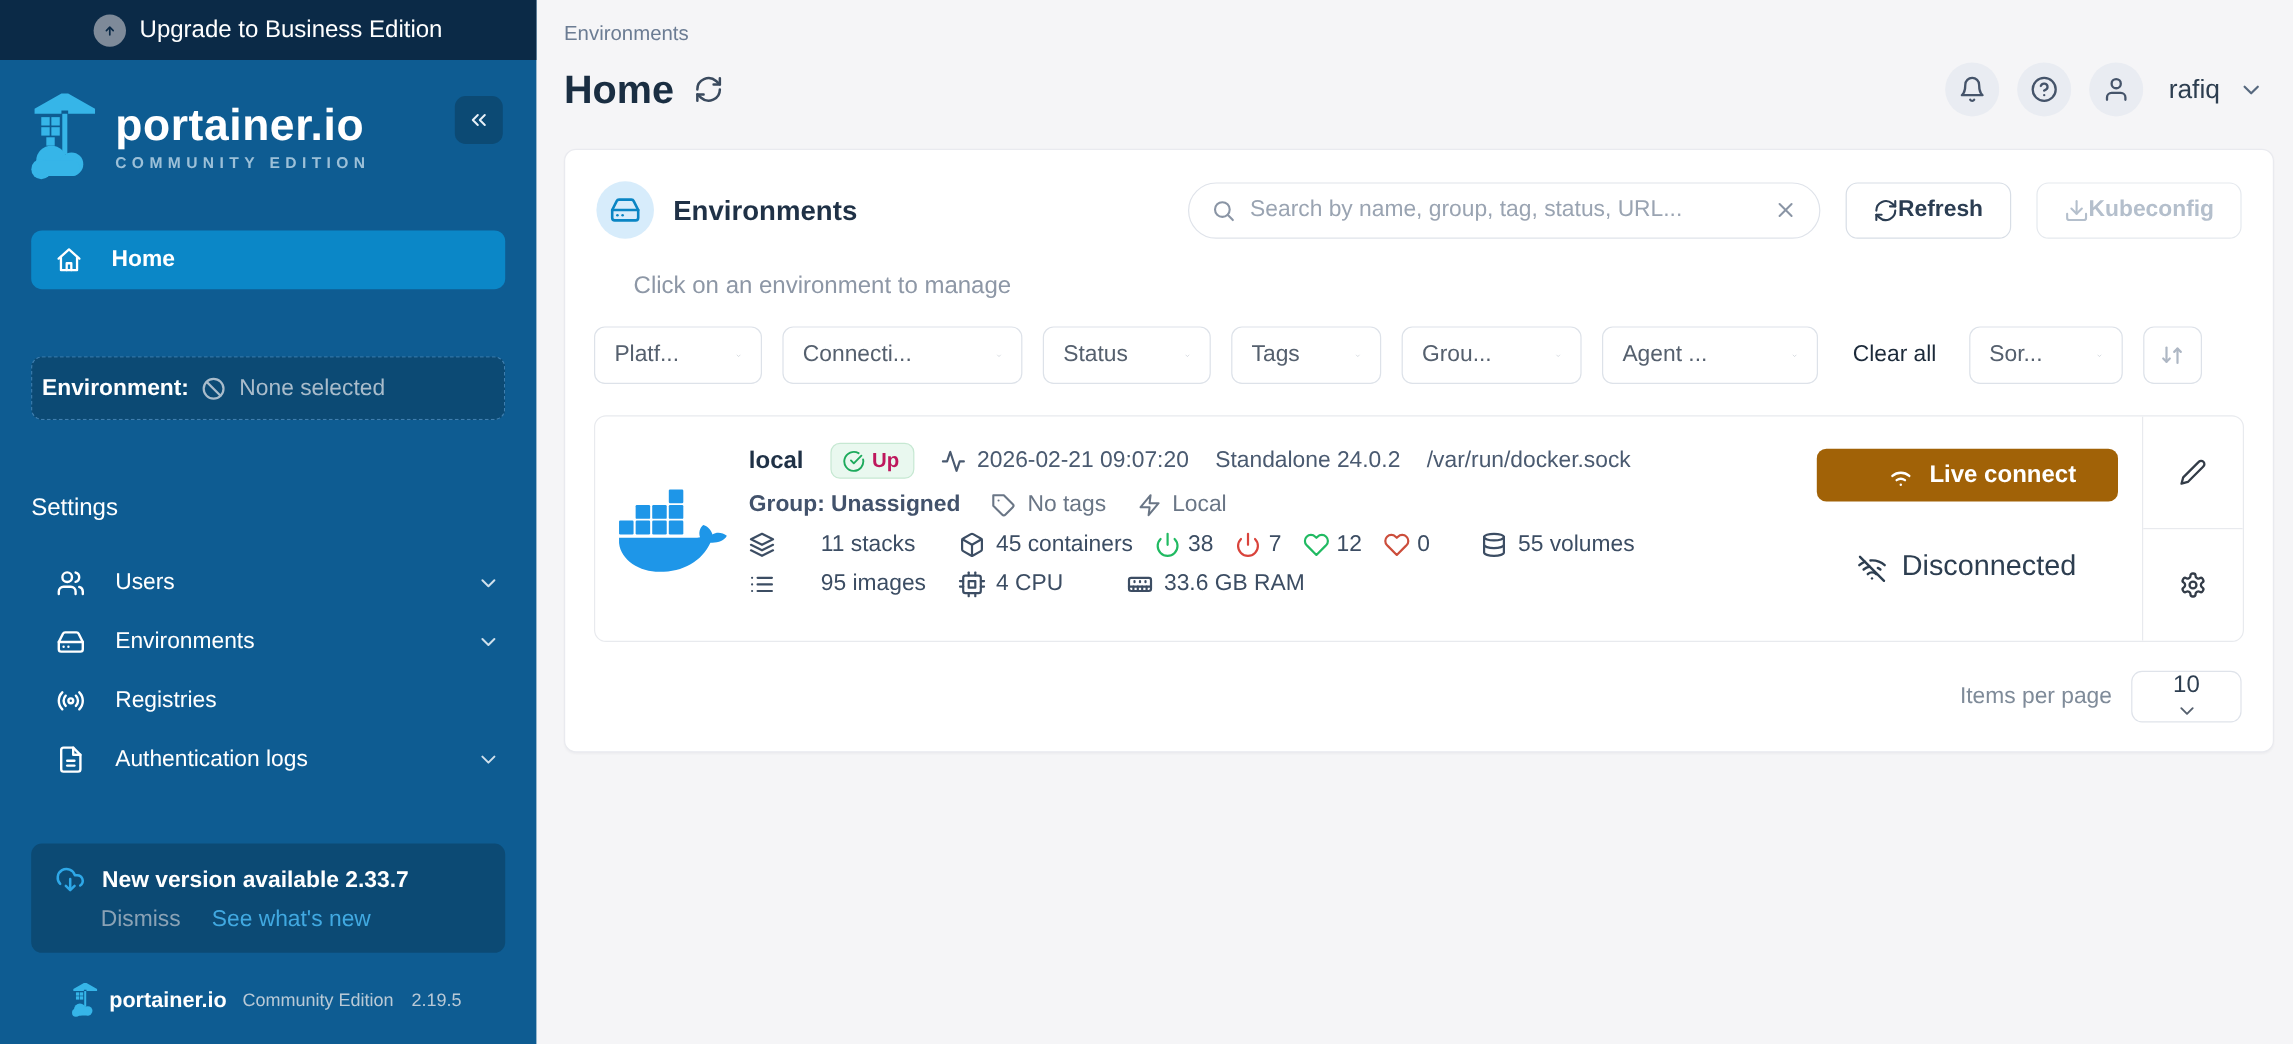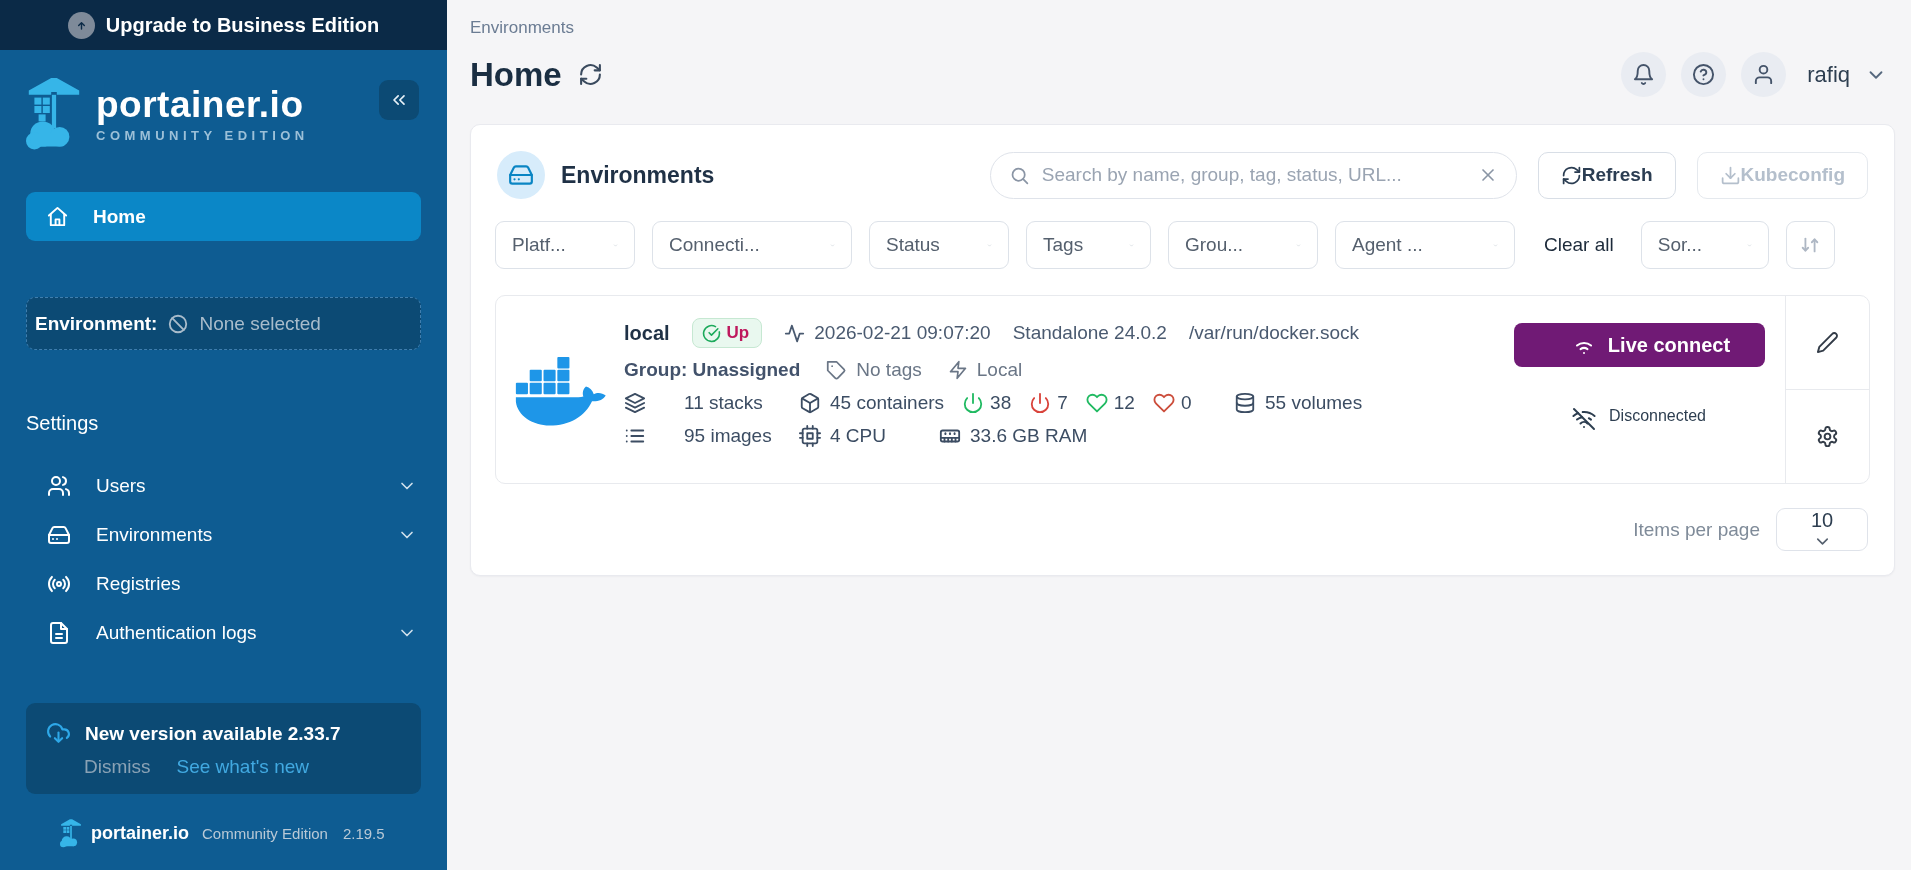--- a/index.html
+++ b/index.html
@@ -15,21 +15,21 @@
   
   .sidebar {
     width:447px; height:870px; flex:none;
     background:#0e5c92; color:#fff;
     display:flex; flex-direction:column;
     position:relative;
   }
   .banner {
     height:50px; background:#0b2a47; flex:none;
     display:flex; align-items:center; justify-content:center; gap:11px;
-    font-size:20px; font-weight:700; cursor:pointer;
+    font-size:20px; font-weight:400; cursor:pointer;
   }
   .banner .up-circle {
     width:27px; height:27px; border-radius:50%; background:#7e8a99; color:#0b2a47;
     display:flex; align-items:center; justify-content:center;
   }
   .logo-row { display:flex; align-items:center; gap:14px; padding:26px 20px 0 26px; position:relative; }
   .brand-col { display:flex; flex-direction:column; }
   .brand { font-size:37px; font-weight:700; letter-spacing:.5px; }
   .brand-sub { font-size:13px; letter-spacing:4.5px; color:#9cc0d8; margin-top:2px; font-weight:600; }
   .collapse-btn {
@@ -150,25 +150,25 @@
   .stat { display:flex; align-items:center; gap:9px; }
   .w175 { width:175px;gap:38px; } .w140 { width:140px; }
   .cgroup { display:flex; align-items:center; gap:9px; width:435px; }
   .cgroup .num { display:flex; align-items:center; gap:6px; margin-left:9px; }
   .green { color:#21ba62; } .red { color:#d9433b; } .hred { color:#cc4e3c; }
   .connect-col {
     width:292px; flex:none; display:flex; flex-direction:column; align-items:center;
     justify-content:flex-start; padding-top:27px; gap:40px;
   }
   .live-btn {
-    width:251px; height:44px; border:none; border-radius:8px; background:#701a75; color:#fff;
+    width:251px; height:44px; border:none; border-radius:8px; background:#a16207; color:#fff;
     font-size:20px; font-weight:600; display:flex; align-items:center; justify-content:center; gap:12px;
     cursor:pointer; font-family:inherit;padding-left:24px;
   }
-  .disconnected { display:flex; align-items:flex-start; gap:13px; font-size:16px; color:#2d3e50; }
+  .disconnected { display:flex; align-items:flex-end; gap:13px; font-size:24px; color:#2d3e50; }
   .tools-col { width:84px; flex:none; border-left:1px solid #e8eaee; display:flex; flex-direction:column; }
   .tool-cell {
     flex:1; display:flex; align-items:center; justify-content:center; color:#333c48; cursor:pointer;
   }
   .tool-cell + .tool-cell { border-top:1px solid #e8eaee; }
   .pagination {
     display:flex; align-items:center; justify-content:flex-end; gap:16px;
     padding:24px 26px 0 0; font-size:19px; color:#7f8b99;
   }
   .pp-select {
@@ -403,20 +403,21 @@
           <svg class="ic" width="21" height="21" viewBox="0 0 24 24">
               <path d="M21 15v4a2 2 0 0 1-2 2H5a2 2 0 0 1-2-2v-4"></path>
               <path d="M7 10l5 5 5-5"></path>
               <line x1="12" y1="15" x2="12" y2="3"></line>
             </svg>
           <span>Kubeconfig</span>
         </button>
       </div>
     </div>
 
+    <div class="subtitle">Click on an environment to manage</div>
 
     <div class="filters">
       <div class="fselect" style="width:140px">
         <span>Platf...</span>
         <svg class="ic chev" width="19" height="19" viewBox="0 0 24 24">
             <path d="M6 9l6 6 6-6"></path>
           </svg>
       </div>
       <div class="fselect" style="width:200px">
         <span>Connecti...</span>

